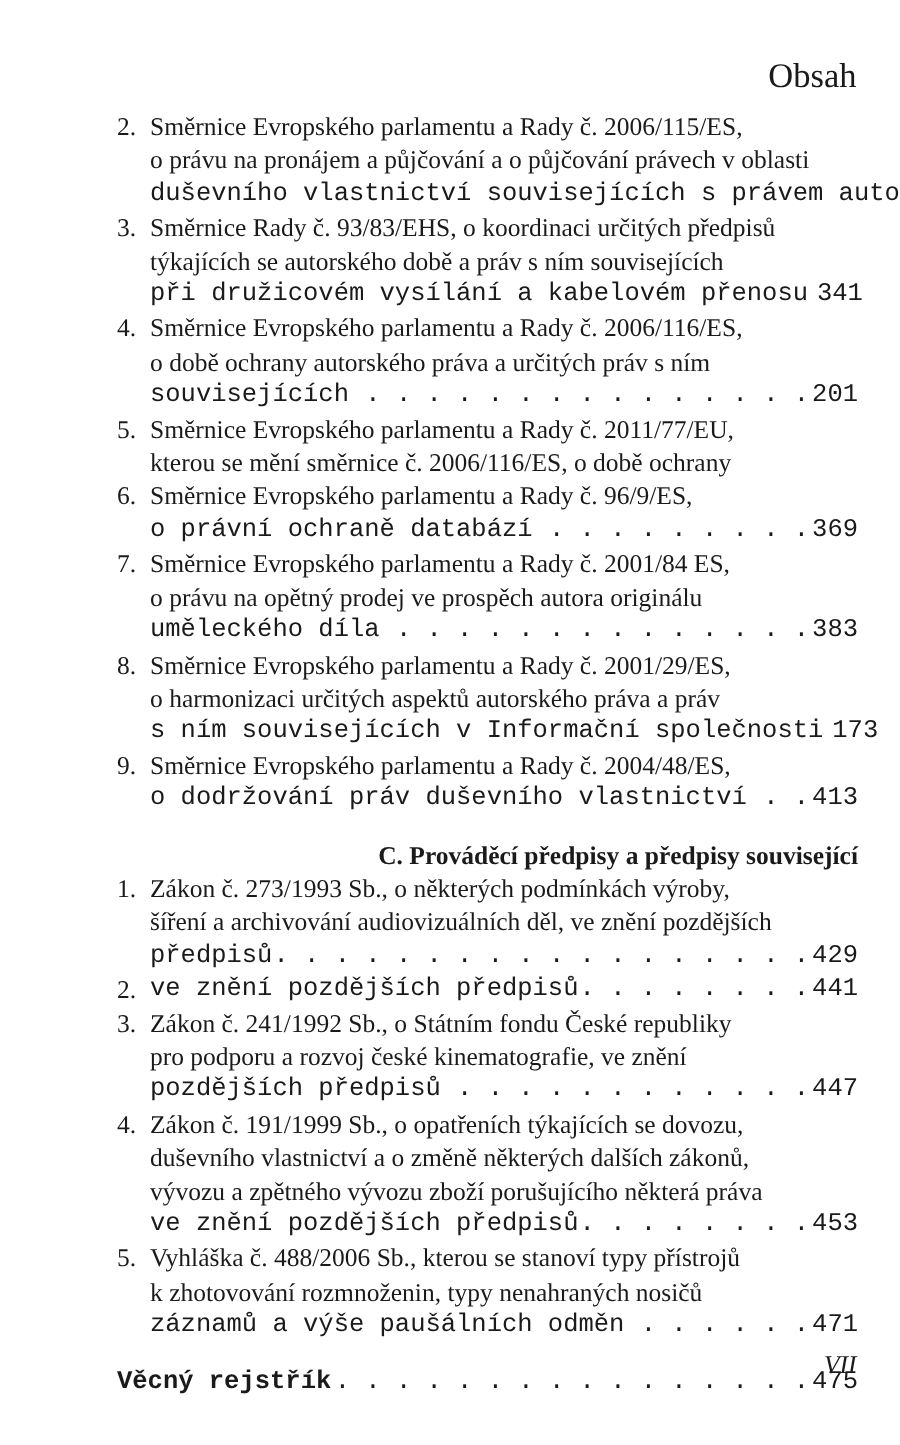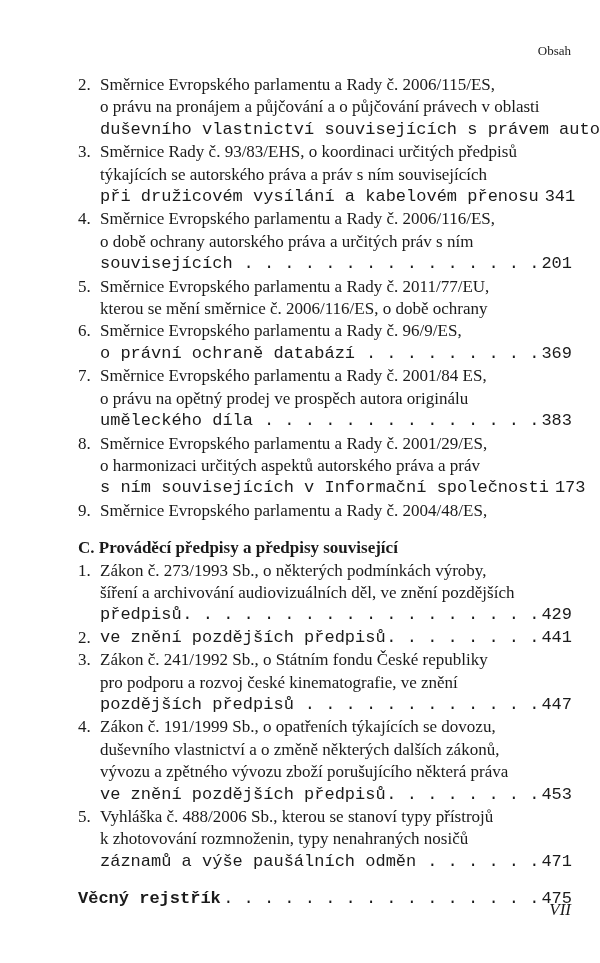--- a/index.html
+++ b/index.html
@@ -1,40 +1,40 @@
 <!DOCTYPE html>
 <html><head>
 <meta charset="utf-8">
 <style>
   html, body { margin:0; padding:0; }
   body {
     width:600px; height:963px; background:#ffffff; position:relative; overflow:hidden;
     font-family:"Liberation Serif", "DejaVu Serif", serif; color:#1a1a1a;
   }
   .running-head {
-    position:absolute; top:40px; right:29px; font-size:13px; line-height:22px;
+    position:absolute; top:40px; right:29px; font-size:23px; line-height:22px;
   }
   .toc {
     position:absolute; left:78px; top:74px; width:494px;
     font-size:17px; line-height:22.4px;
   }
   .entry { position:relative; padding-left:22px; }
   .entry .num { position:absolute; left:0; top:0; }
   .line { display:block; white-space:nowrap; }
   .last-line { display:flex; white-space:nowrap;font-family:Liberation Mono, monospace; }
   .last-line .txt { flex:0 0 auto; }
   .last-line .dots {
     flex:1 1 auto; overflow:hidden; margin:0 2px 0 4px; letter-spacing:0;
   }
   .last-line .dots::before {
     content:". . . . . . . . . . . . . . . . . . . . . . . . . . . . . . . . . . . . . . . . . . . . . . . . . . . . . . . . . . . . . . . . . .";
     white-space:nowrap; display:block; text-align:right; direction:rtl;
   }
   .last-line .page { flex:0 0 auto; }
-  .section-heading { font-weight:bold; margin-top:15px; }
+  .section-heading { font-weight:bold; margin-top:15px;text-align:right; }
   .index-entry { margin-top:15px; }
   .index-entry .txt { font-weight:bold; }
   .folio {
     position:absolute; top:899px; right:29px; font-size:17px; line-height:22px;font-style:italic;
   }
 </style>
 </head>
 <body>
 
 <div class="running-head">Obsah</div>
@@ -47,21 +47,21 @@
         <span class="line">o právu na pronájem a půjčování a o půjčování právech v oblasti</span>
         <div class="last-line">
           <span class="txt">duševního vlastnictví souvisejících s právem autorským</span>
           <span class="dots"></span>
           <span class="page">331</span>
         </div>
       </div>
       <div class="entry">
         <span class="num">3.</span>
         <span class="line">Směrnice Rady č. 93/83/EHS, o koordinaci určitých předpisů</span>
-        <span class="line">týkajících se autorského práva a práv s ním souvisejících</span>
+        <span class="line">týkajících se autorského době a práv s ním souvisejících</span>
         <div class="last-line">
           <span class="txt">při družicovém vysílání a kabelovém přenosu</span>
           <span class="dots"></span>
           <span class="page">341</span>
         </div>
       </div>
       <div class="entry">
         <span class="num">4.</span>
         <span class="line">Směrnice Evropského parlamentu a Rady č. 2006/116/ES,</span>
         <span class="line">o době ochrany autorského práva a určitých práv s ním</span>
@@ -101,20 +101,25 @@
         <span class="line">o harmonizaci určitých aspektů autorského práva a práv</span>
         <div class="last-line">
           <span class="txt">s ním souvisejících v Informační společnosti</span>
           <span class="dots"></span>
           <span class="page">173</span>
         </div>
       </div>
       <div class="entry">
         <span class="num">9.</span>
         <span class="line">Směrnice Evropského parlamentu a Rady č. 2004/48/ES,</span>
+        <div class="last-line">
+          <span class="txt">o dodržování práv duševního vlastnictví</span>
+          <span class="dots"></span>
+          <span class="page">413</span>
+        </div>
       </div>
     </div>
   <div class="section-heading">C. Prováděcí předpisy a předpisy související</div>
   <div id="group-c">
       <div class="entry">
         <span class="num">1.</span>
         <span class="line">Zákon č. 273/1993 Sb., o některých podmínkách výroby,</span>
         <span class="line">šíření a archivování audiovizuálních děl, ve znění pozdějších</span>
         <div class="last-line">
           <span class="txt">předpisů</span>

